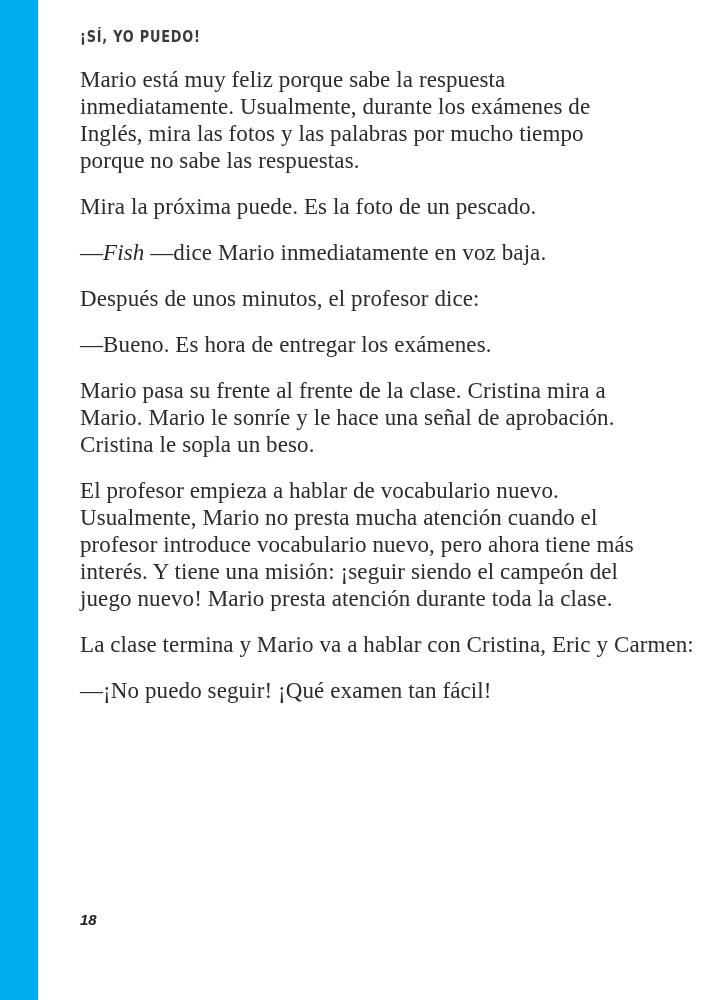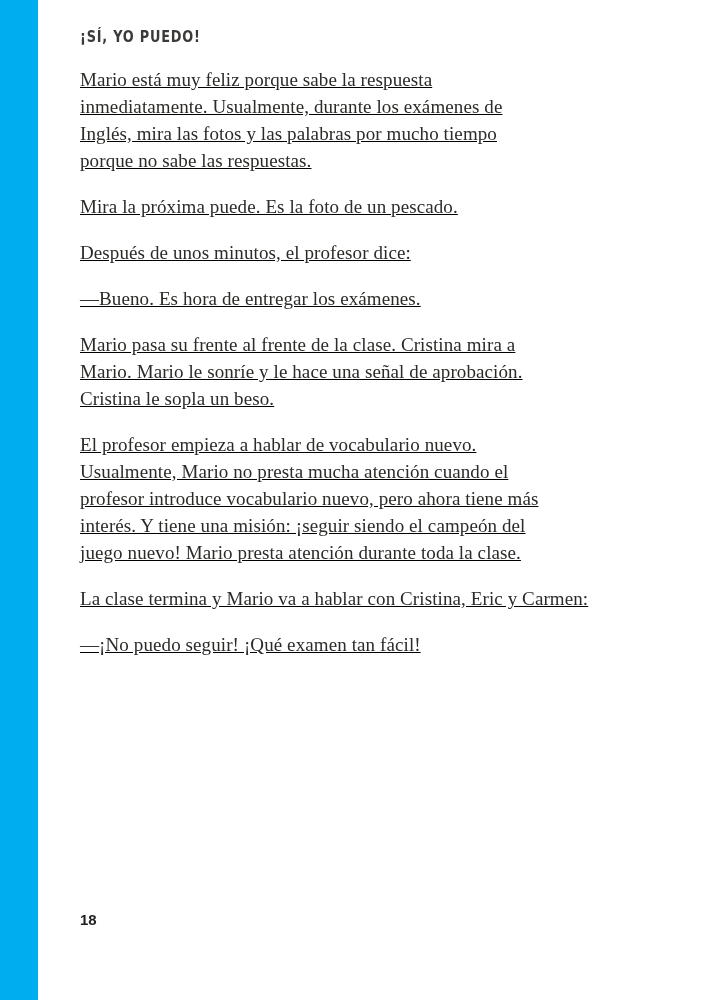--- a/index.html
+++ b/index.html
@@ -21,56 +21,56 @@
     top: 0;
     width: 38px;
     height: 100%;
     background: #00AEEF;
   }
   .content {
     position: absolute;
     left: 80px;
     top: 28px;
     width: 610px;
-    text-decoration: underline;
   }
   .running-head {
     display: inline-block;
     font-family: "DejaVu Sans", sans-serif;
     font-weight: bold;
     font-size: 16.5px;
     line-height: 18px;
     letter-spacing: 1px;
     color: #3c3a38;
     transform: scaleX(0.78);
     transform-origin: left center;
     white-space: nowrap;
   }
   .story {
     margin-top: 20px;
   }
   .story p {
     margin: 0 0 19px 0;
-    font-size: 19px;
+    font-size: 23px;
     line-height: 27px;
     color: #2d2b28;
     white-space: pre;
     letter-spacing: 0.1px;
   }
   .story p em {
     font-style: italic;
   }
   .page-number {
     position: absolute;
     left: 80px;
     top: 911px;
     font-family: "Liberation Sans", sans-serif;
     font-weight: bold;
     font-size: 15px;
     color: #232020;
+    font-style: italic;
   }
 </style>
 </head>
 <body>
 
 <div class="book-page">
 
   <div class="edge-stripe" style="background-color: rgb(0, 174, 239);"></div>
 
   <div class="content">
@@ -79,20 +79,21 @@
 
     <div class="story">
 
       <p>Mario está muy feliz porque sabe la respuesta
 inmediatamente. Usualmente, durante los exámenes de
 Inglés, mira las fotos y las palabras por mucho tiempo
 porque no sabe las respuestas.</p>
 
       <p>Mira la próxima puede. Es la foto de un pescado.</p>
 
+      <p><span>—</span><em>Fish</em><span> —dice Mario inmediatamente en voz baja.</span></p>
 
 
 
       <p>Después de unos minutos, el profesor dice:</p>
 
       <p>—Bueno. Es hora de entregar los exámenes.</p>
 
       <p>Mario pasa su frente al frente de la clase. Cristina mira a
 Mario. Mario le sonríe y le hace una señal de aprobación.
 Cristina le sopla un beso.</p>

